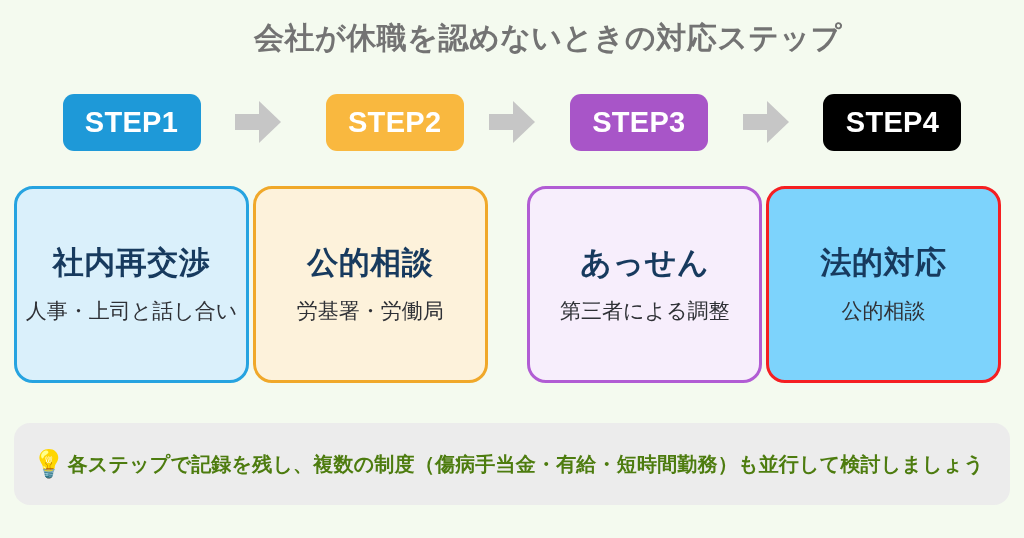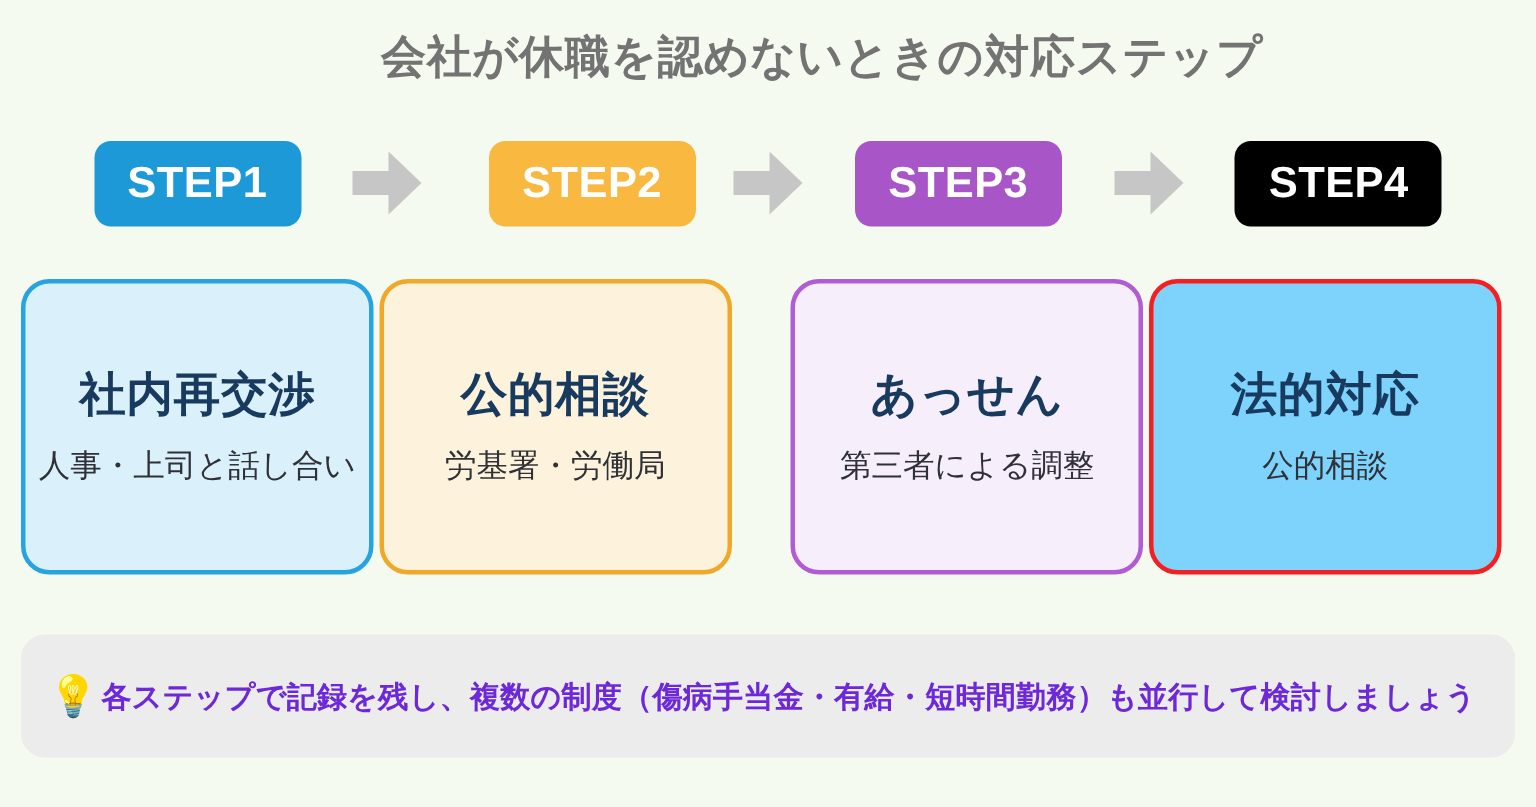--- a/index.html
+++ b/index.html
@@ -240,16 +240,16 @@
 
     <div class="card" style="background: #7dd3fc; border-color: rgb(245, 31, 34);">
       <div class="card-title">法的対応</div>
       <div class="card-sub">公的相談</div>
     </div>
 
   </div>
 
   <div class="note" style="background: rgb(236, 236, 236);">
     <span class="note-icon">💡</span>
-    <span class="note-text" style="color: #6d28d9; text-align: center;">各ステップで記録を残し、複数の制度（傷病手当金・有給・短時間勤務）も並行して検討しましょう</span>
+    <span class="note-text" style="color: #4d7c0f; text-align: center;">各ステップで記録を残し、複数の制度（傷病手当金・有給・短時間勤務）も並行して検討しましょう</span>
   </div>
 
 </div>
 
 </body></html>

